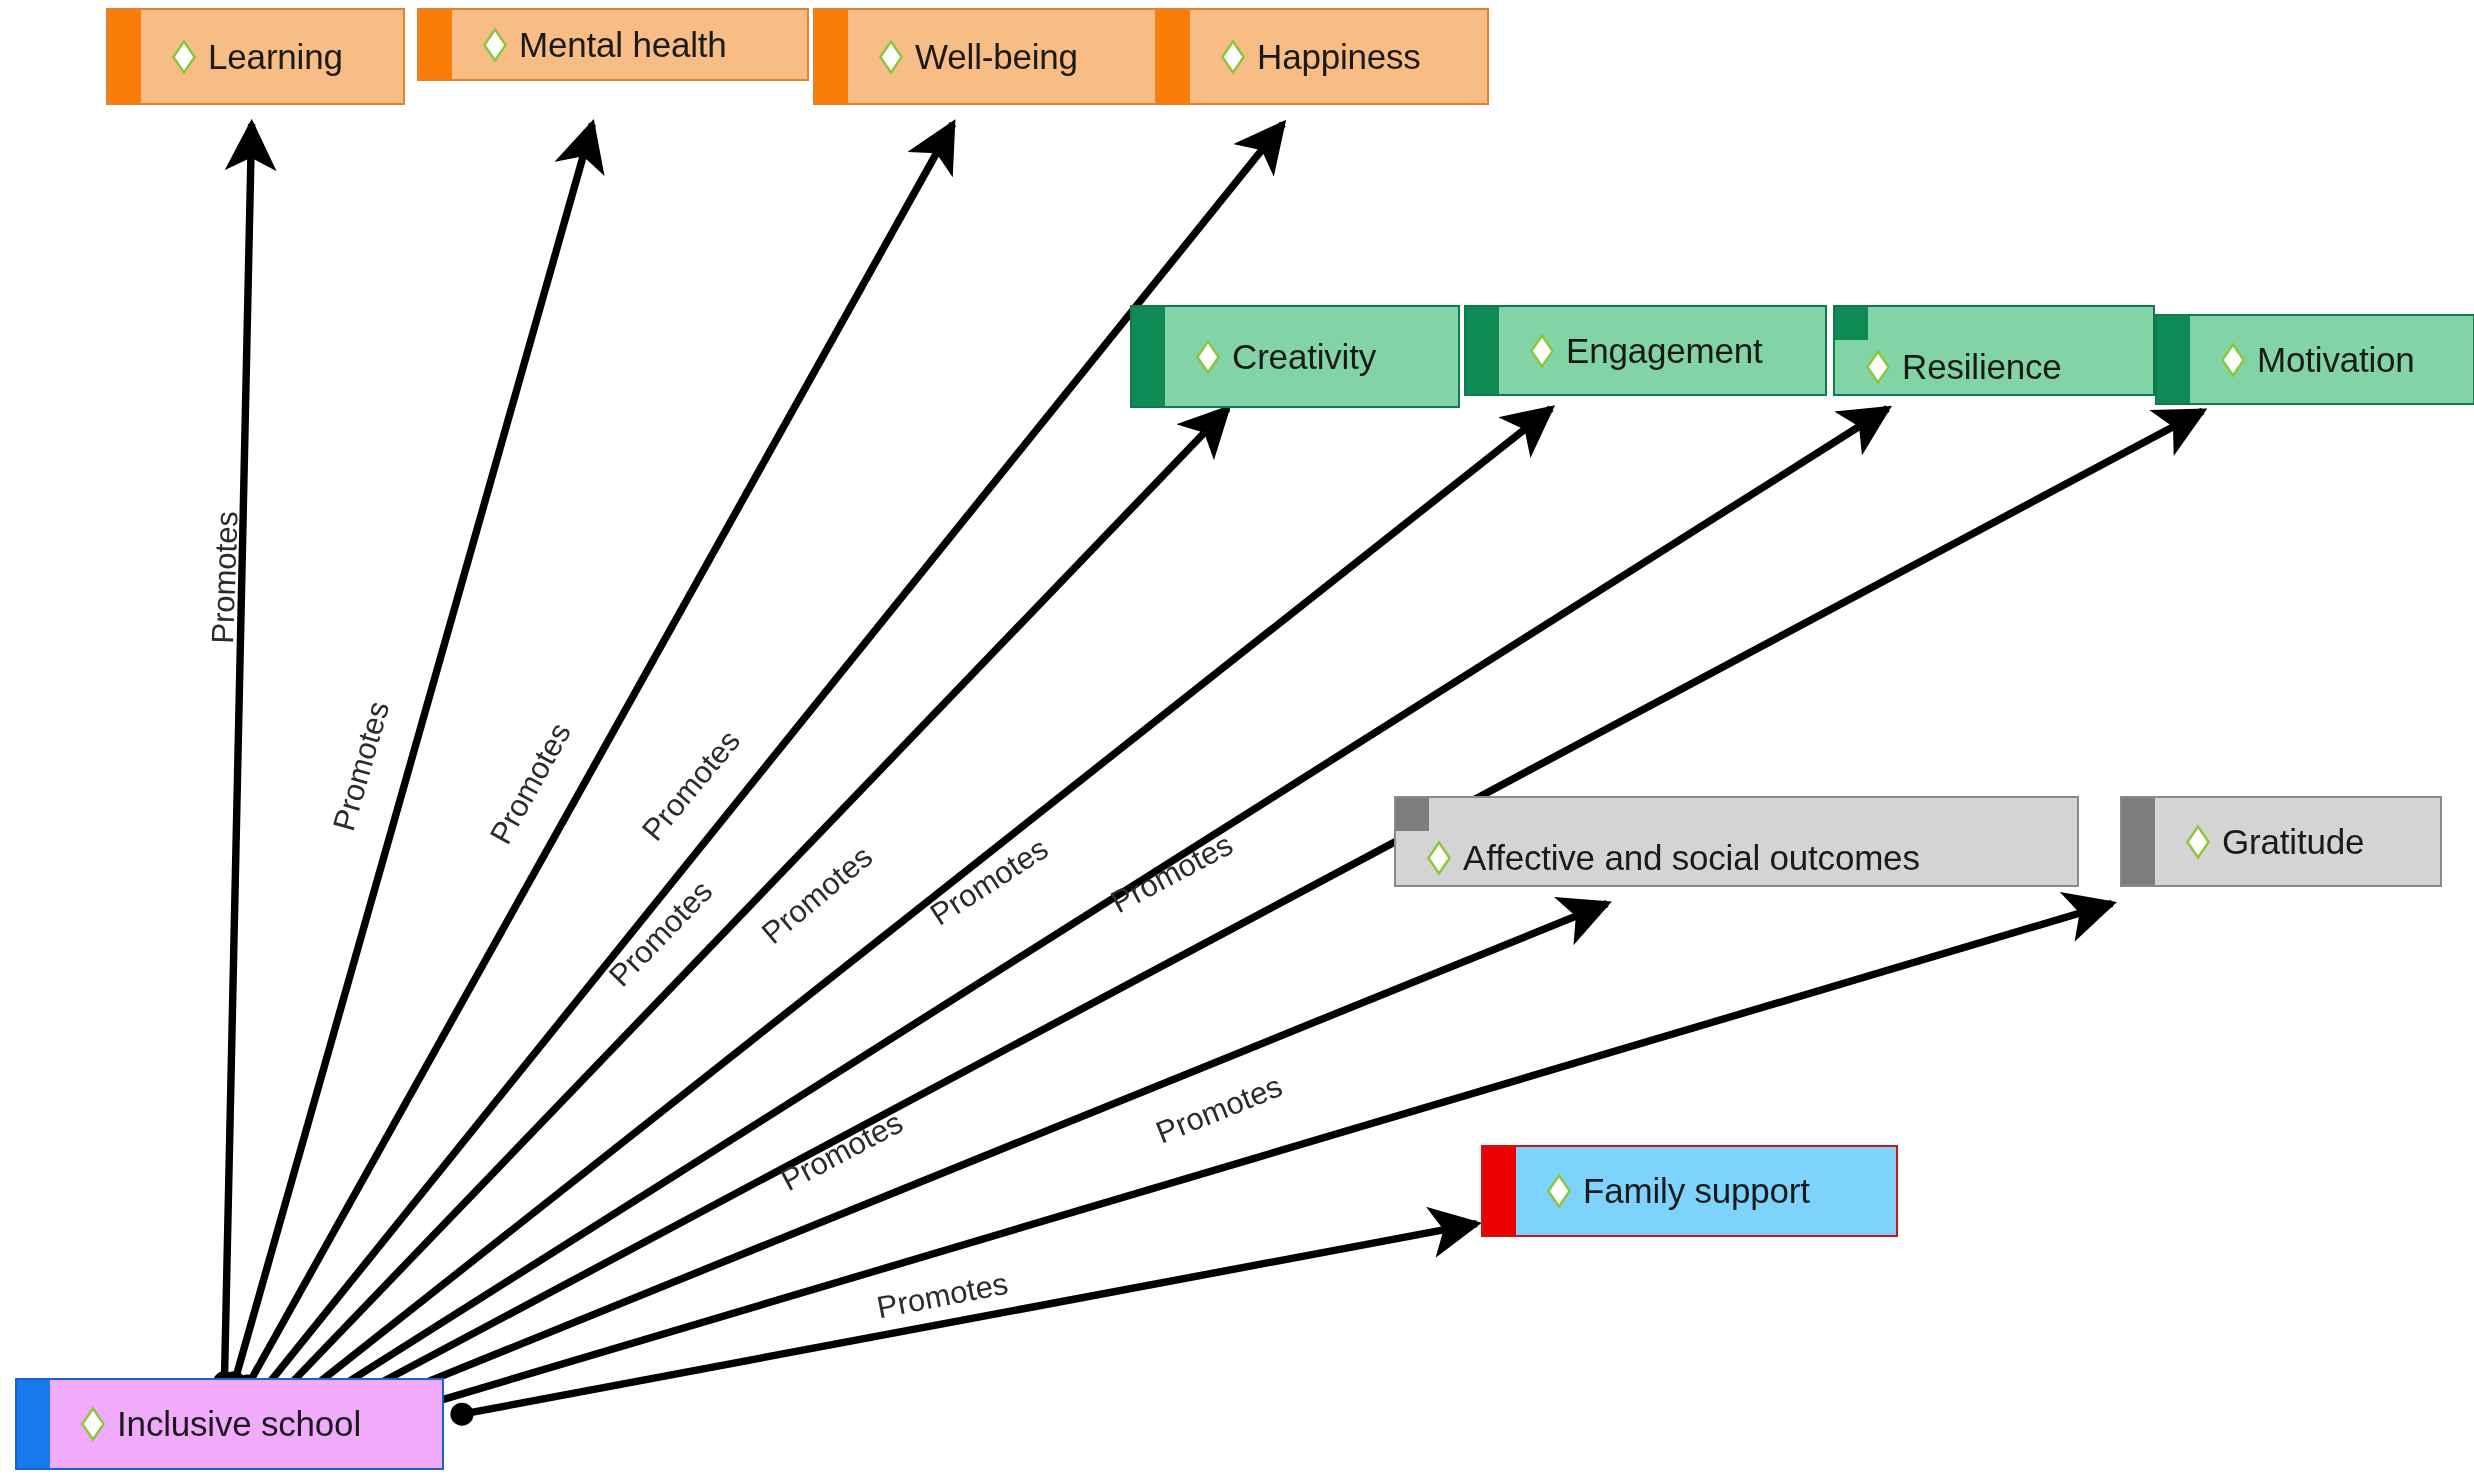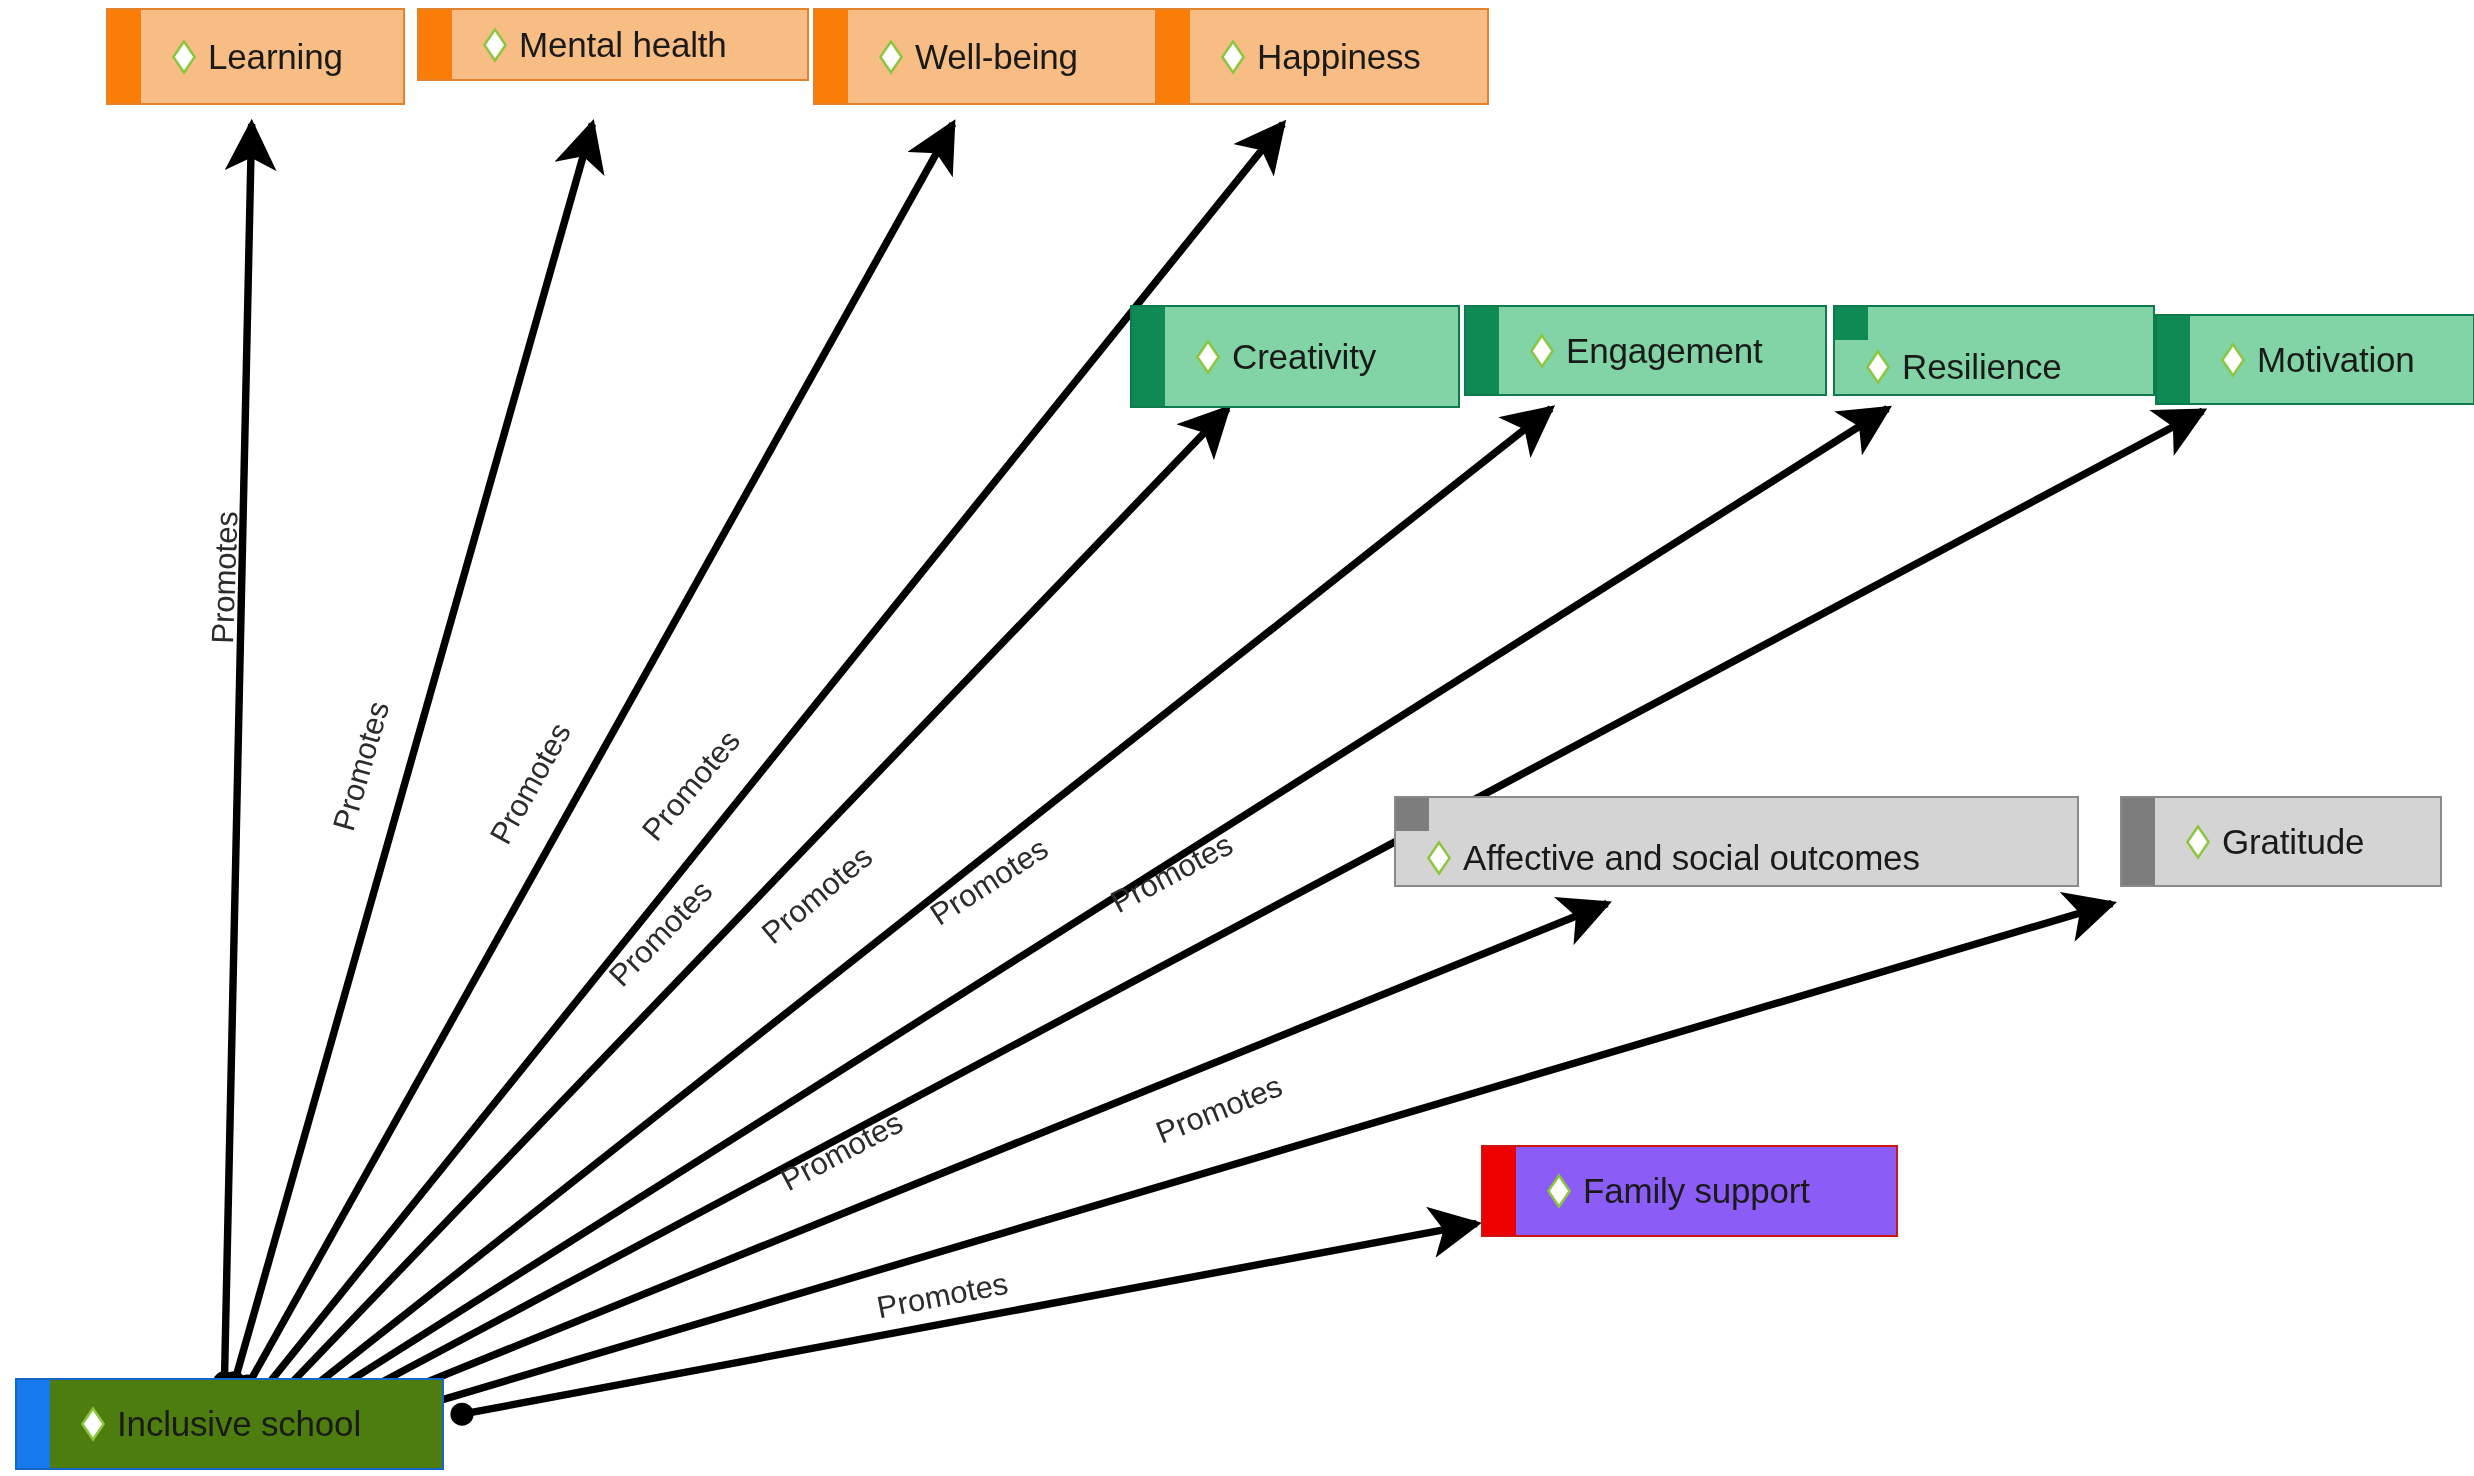--- a/index.html
+++ b/index.html
@@ -63,23 +63,23 @@
   }
   .diamond-icon svg { display: block; }
 
   
   .n-orange            { border-color: #e2832b; background: #f7bd84; }
   .n-orange .accent    { background: #f97d06; }
   .n-green             { border-color: #0f7a4d; background: #82d3a5; }
   .n-green .accent     { background: #0f8a55; }
   .n-gray              { border-color: #8a8a8a; background: #d4d4d4; }
   .n-gray .accent      { background: #7d7d7d; }
-  .n-red               { border-color: #cf1414; background: #8b5cf6; }
+  .n-red               { border-color: #cf1414; background: #7dd3fc; }
   .n-red .accent       { background: #ec0000; }
-  .n-blue              { border-color: #1466c9; background: #4d7c0f; }
+  .n-blue              { border-color: #1466c9; background: #f0abfc; }
   .n-blue .accent      { background: #1779ee; }
 
   .edge-label {
     position: absolute;
     font-size: 31px;
     color: #2b2b2b;
     white-space: nowrap;
     transform-origin: 0 0;
     pointer-events: none;
   }

